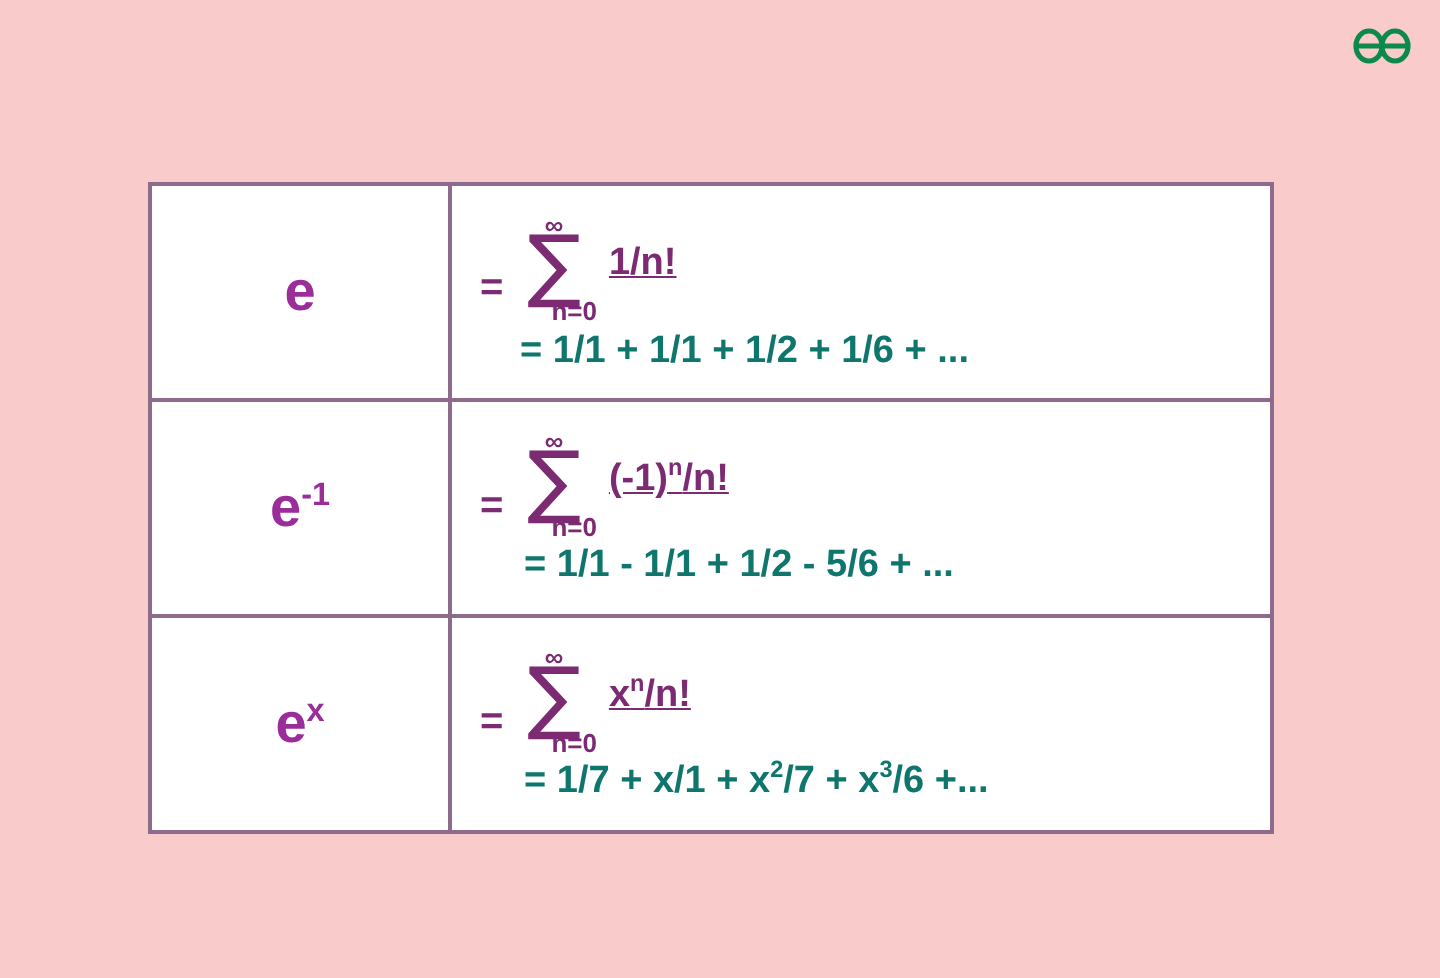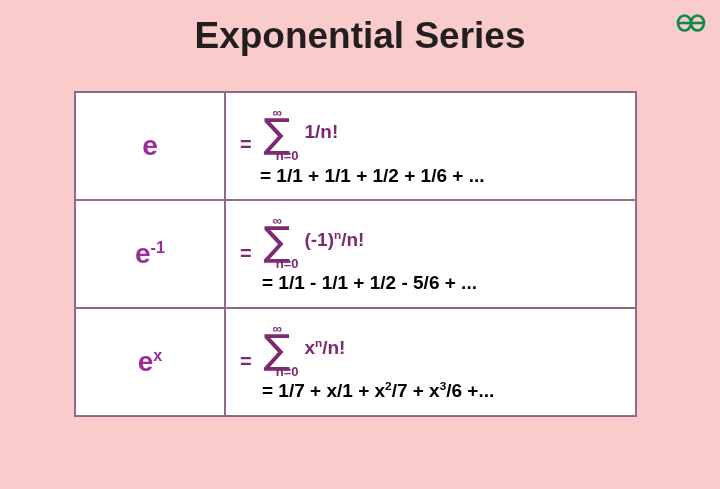--- a/index.html
+++ b/index.html
@@ -126,30 +126,31 @@
     color: #7c2a72;
     padding-left: 20px;
   }
   .term {
     font-size: 19px;
     margin-left: 6px;
     align-self: center;
     position: relative;
     top: -2px;
     color: #7c2a72;
+    text-decoration: underline;
   }
   .term sup {
     font-size: 0.62em;
     vertical-align: super;
     line-height: 0;
   }
 
   .expand-line {
     font-size: 19px;
-    color: #000000;
+    color: #0f766e;
     padding-left: 22px;
     margin-top: 2px;
     white-space: nowrap;
   }
   .expand-line sup {
     font-size: 0.62em;
     vertical-align: super;
     line-height: 0;
   }
 
@@ -167,21 +168,20 @@
   <div class="brand-logo">
     <svg width="32" height="26" viewBox="0 0 32 26" aria-hidden="true">
       <g fill="none" stroke="#0b8a4b" stroke-width="2.6">
         <ellipse cx="9.5" cy="13" rx="6.5" ry="7.5"></ellipse>
         <ellipse cx="22.5" cy="13" rx="6.5" ry="7.5"></ellipse>
         <path d="M3 13 H29"></path>
       </g>
     </svg>
   </div>
 
-  <div class="page-title">Exponential Series</div>
 
   <table class="series-table">
     <tbody>
 
       <tr>
         <td class="col-sym">
           <div class="symbol-cell">
             <span>e</span>
           </div>
         </td>

